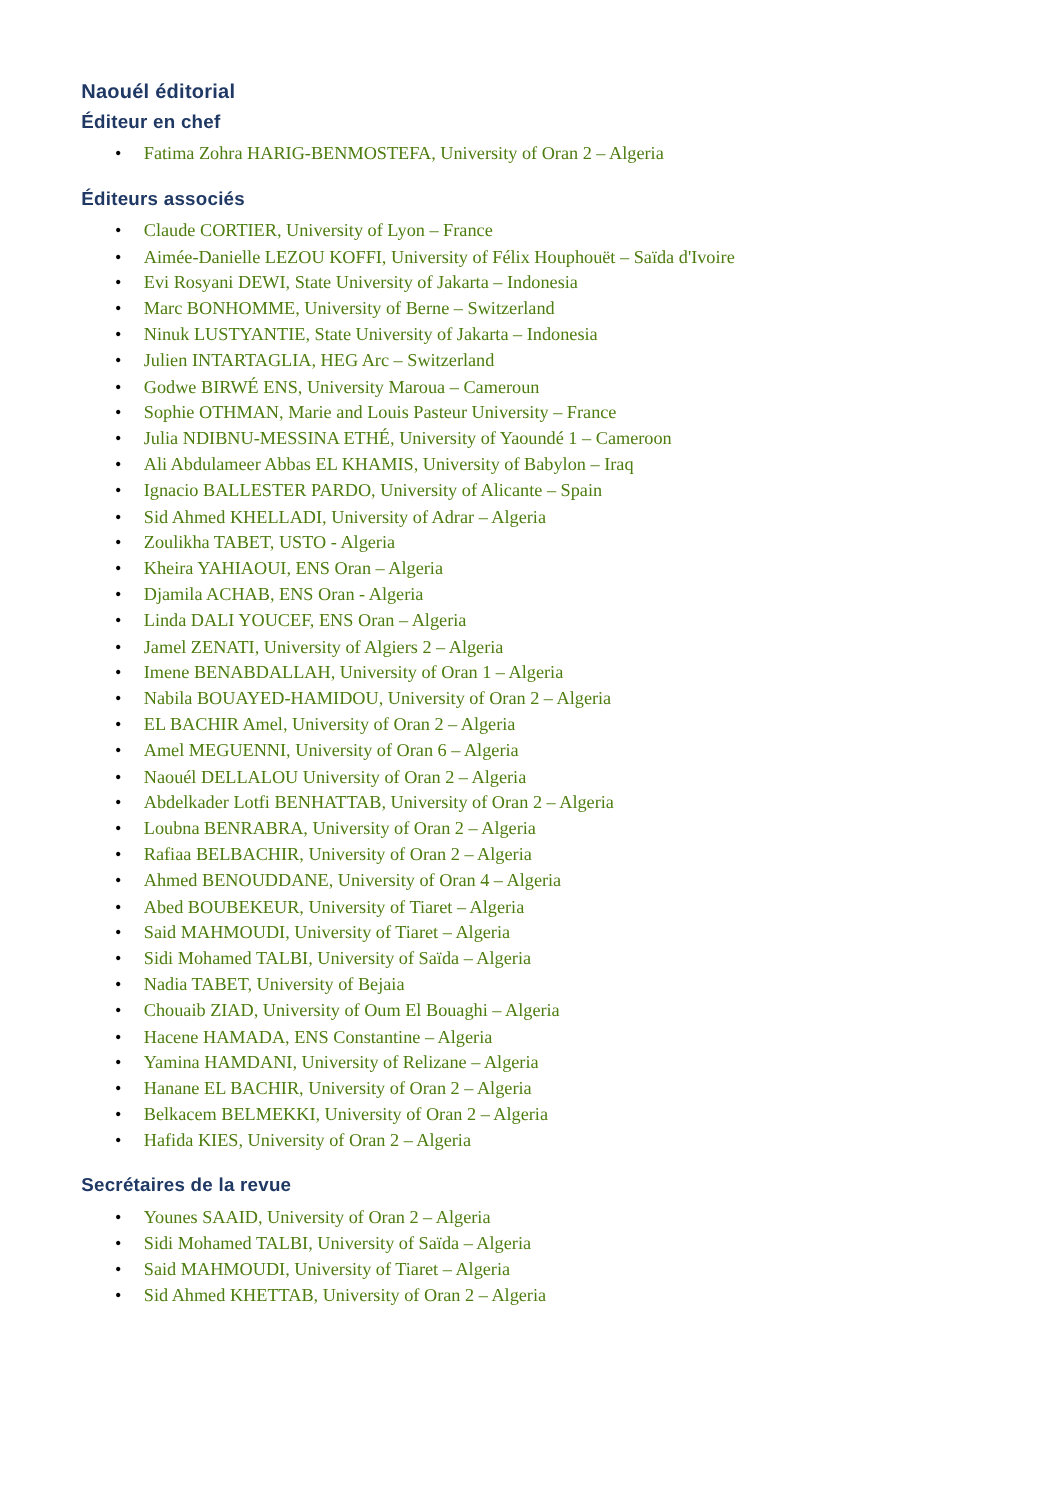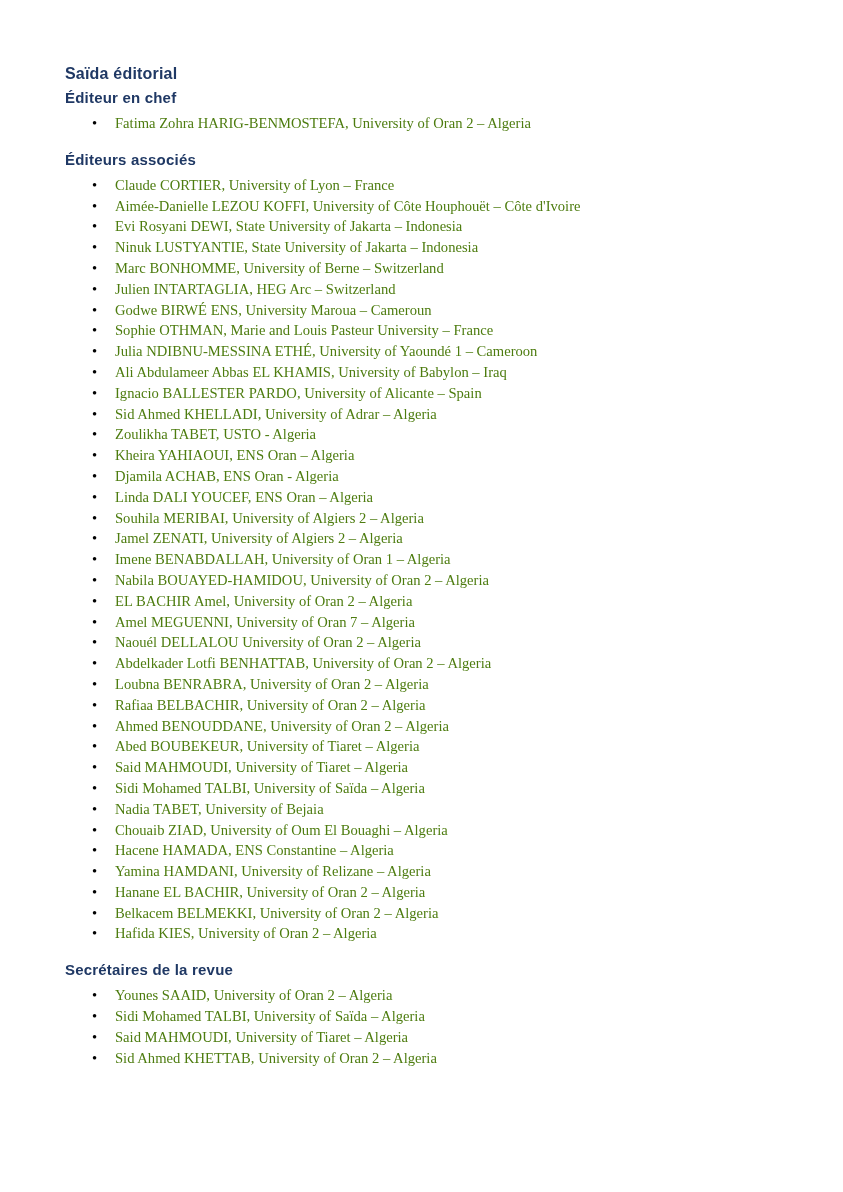--- a/index.html
+++ b/index.html
@@ -59,58 +59,57 @@
     position: absolute;
     left: 27px;
     top: 0;
     color: #000000;
   }
 </style>
 </head>
 <body>
 
 <div class="page">
-  <h1 class="main-heading">Saïda éditorial</h1>
+  <h1 class="main-heading">Naouél éditorial</h1>
   <div id="sections">
       <section class="doc-section first">
         <h2 class="section-heading">Éditeur en chef</h2>
         <ul class="member-list">
           <li class="member-item">Fatima Zohra HARIG-BENMOSTEFA, University of Oran 2 – Algeria</li>
         </ul>
       </section>
       <section class="doc-section">
         <h2 class="section-heading">Éditeurs associés</h2>
         <ul class="member-list">
           <li class="member-item">Claude CORTIER, University of Lyon – France</li>
-          <li class="member-item">Aimée-Danielle LEZOU KOFFI, University of Côte Houphouët – Côte d'Ivoire</li>
+          <li class="member-item">Aimée-Danielle LEZOU KOFFI, University of Félix Houphouët – Saïda d'Ivoire</li>
           <li class="member-item">Evi Rosyani DEWI, State University of Jakarta – Indonesia</li>
+          <li class="member-item">Marc BONHOMME, University of Berne – Switzerland</li>
           <li class="member-item">Ninuk LUSTYANTIE, State University of Jakarta – Indonesia</li>
-          <li class="member-item">Marc BONHOMME, University of Berne – Switzerland</li>
           <li class="member-item">Julien INTARTAGLIA, HEG Arc – Switzerland</li>
           <li class="member-item">Godwe BIRWÉ ENS, University Maroua – Cameroun</li>
           <li class="member-item">Sophie OTHMAN, Marie and Louis Pasteur University – France</li>
           <li class="member-item">Julia NDIBNU-MESSINA ETHÉ, University of Yaoundé 1 – Cameroon</li>
           <li class="member-item">Ali Abdulameer Abbas EL KHAMIS, University of Babylon – Iraq</li>
           <li class="member-item">Ignacio BALLESTER PARDO, University of Alicante – Spain</li>
           <li class="member-item">Sid Ahmed KHELLADI, University of Adrar – Algeria</li>
           <li class="member-item">Zoulikha TABET, USTO - Algeria</li>
           <li class="member-item">Kheira YAHIAOUI, ENS Oran – Algeria</li>
           <li class="member-item">Djamila ACHAB, ENS Oran - Algeria</li>
           <li class="member-item">Linda DALI YOUCEF, ENS Oran – Algeria</li>
-          <li class="member-item">Souhila MERIBAI, University of Algiers 2 – Algeria</li>
           <li class="member-item">Jamel ZENATI, University of Algiers 2 – Algeria</li>
           <li class="member-item">Imene BENABDALLAH, University of Oran 1 – Algeria</li>
           <li class="member-item">Nabila BOUAYED-HAMIDOU, University of Oran 2 – Algeria</li>
           <li class="member-item">EL BACHIR Amel, University of Oran 2 – Algeria</li>
-          <li class="member-item">Amel MEGUENNI, University of Oran 7 – Algeria</li>
+          <li class="member-item">Amel MEGUENNI, University of Oran 6 – Algeria</li>
           <li class="member-item">Naouél DELLALOU University of Oran 2 – Algeria</li>
           <li class="member-item">Abdelkader Lotfi BENHATTAB, University of Oran 2 – Algeria</li>
           <li class="member-item">Loubna BENRABRA, University of Oran 2 – Algeria</li>
           <li class="member-item">Rafiaa BELBACHIR, University of Oran 2 – Algeria</li>
-          <li class="member-item">Ahmed BENOUDDANE, University of Oran 2 – Algeria</li>
+          <li class="member-item">Ahmed BENOUDDANE, University of Oran 4 – Algeria</li>
           <li class="member-item">Abed BOUBEKEUR, University of Tiaret – Algeria</li>
           <li class="member-item">Said MAHMOUDI, University of Tiaret – Algeria</li>
           <li class="member-item">Sidi Mohamed TALBI, University of Saïda – Algeria</li>
           <li class="member-item">Nadia TABET, University of Bejaia</li>
           <li class="member-item">Chouaib ZIAD, University of Oum El Bouaghi – Algeria</li>
           <li class="member-item">Hacene HAMADA, ENS Constantine – Algeria</li>
           <li class="member-item">Yamina HAMDANI, University of Relizane – Algeria</li>
           <li class="member-item">Hanane EL BACHIR, University of Oran 2 – Algeria</li>
           <li class="member-item">Belkacem BELMEKKI, University of Oran 2 – Algeria</li>
           <li class="member-item">Hafida KIES, University of Oran 2 – Algeria</li>

